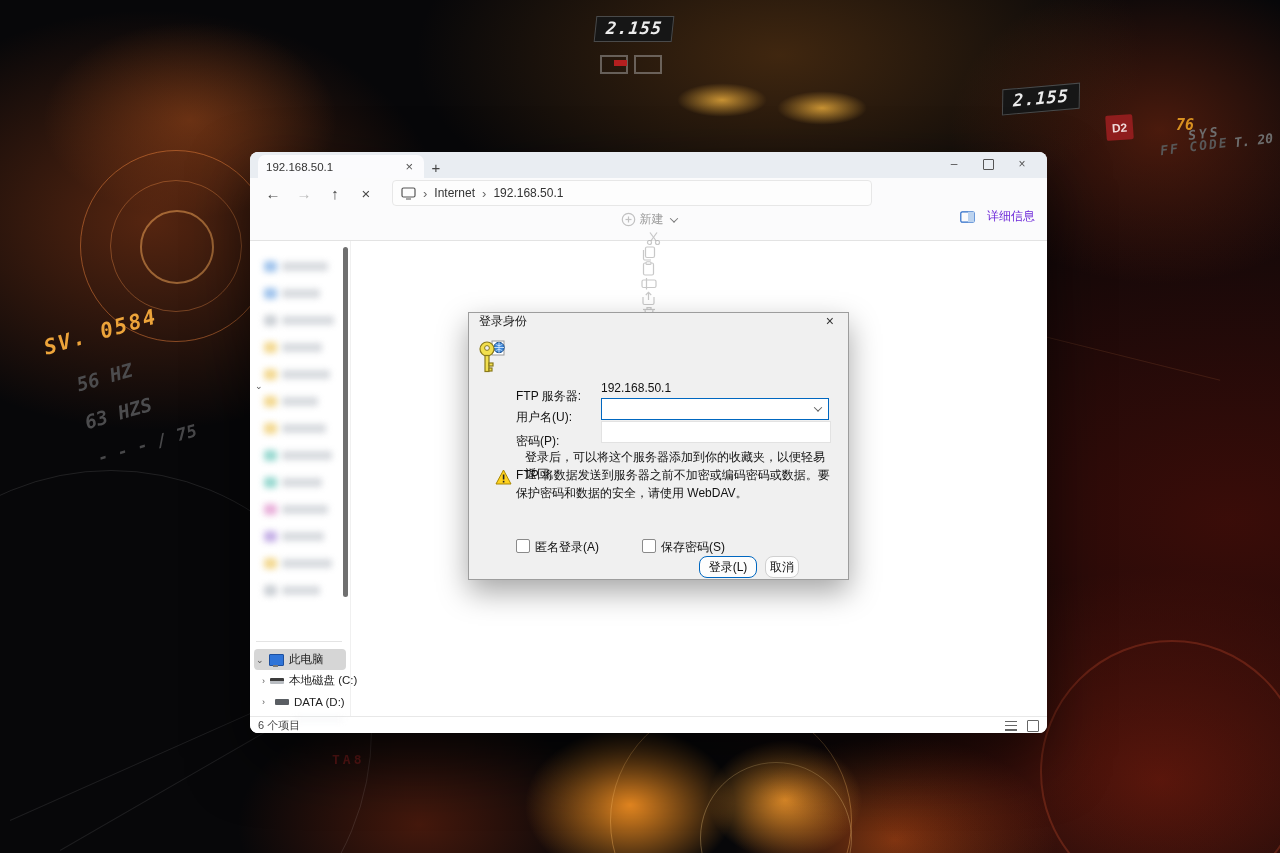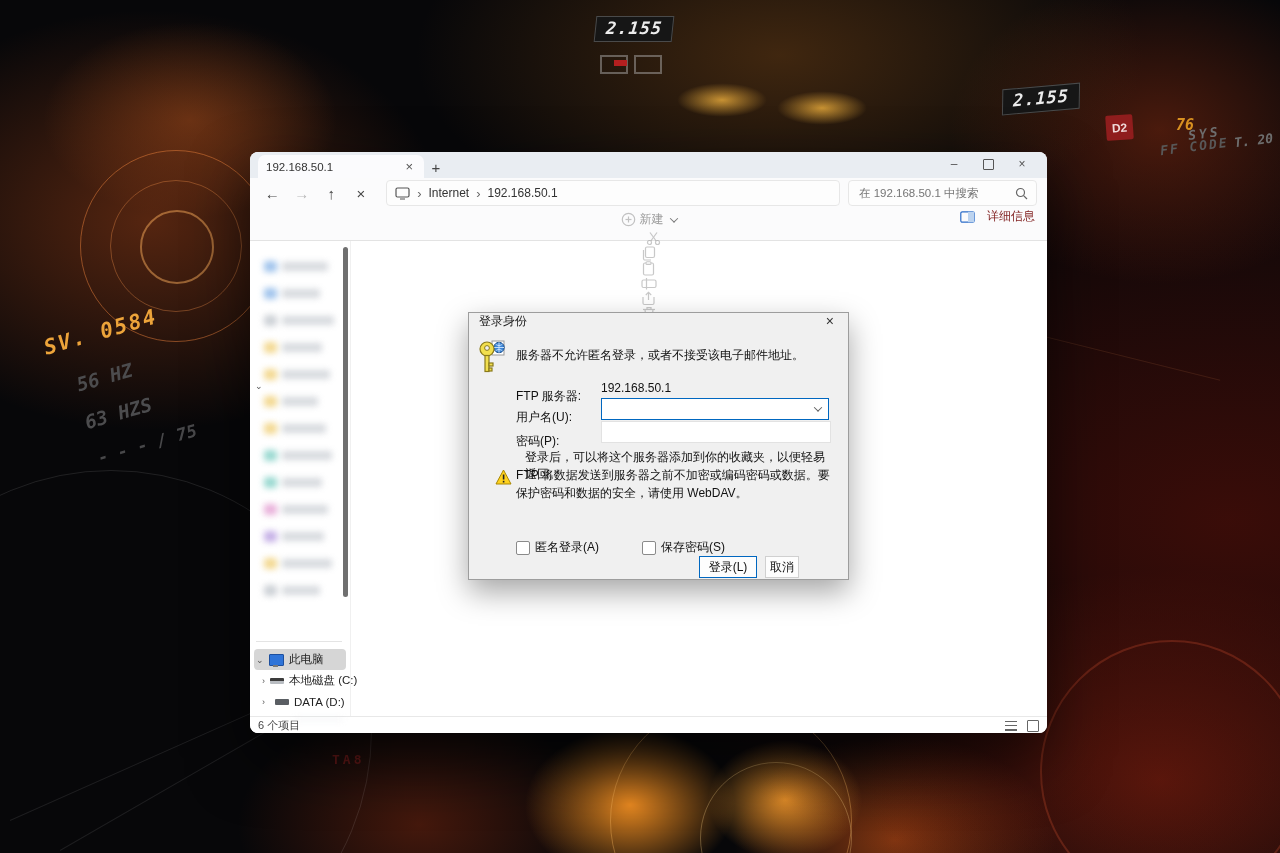--- a/index.html
+++ b/index.html
@@ -75,21 +75,21 @@
   #searchbox input::placeholder{color:#757575;opacity:1;}
 
   #toolbar{height:32px;background:#fbfbfc;border-bottom:1px solid #e3e3e3;display:flex;
     align-items:center;padding:0 10px;position:relative;flex-direction:column;}
   .tb-group{display:flex;align-items:center;gap:4px;padding:3px 7px;border-radius:4px;color:#3b3b3b;}
   .tb-group.disabled{color:#9c9c9c;}
   .tb-icon{width:28px;height:24px;display:flex;align-items:center;justify-content:center;opacity:.4;}
   .chev{width:5px;height:5px;border-right:1.4px solid #777;border-bottom:1.4px solid #777;
     transform:rotate(45deg) translate(-1px,-1px);display:inline-block;margin-left:3px;}
   #tb-more{font-size:15px;color:#444;padding:0 10px;letter-spacing:1px;}
-  #tb-details{position:absolute;right:12px;display:flex;align-items:center;gap:12px;color:#7f1d1d;}
+  #tb-details{position:absolute;right:12px;display:flex;align-items:center;gap:12px;color:#6d28d9;}
 
   #bodyarea{display:flex;height:475px;}
   #sidebar{width:101px;position:relative;border-right:1px solid #f0f0f0;padding-top:12px;
     box-sizing:border-box;}
   .chip{display:flex;align-items:center;gap:5px;height:27px;padding-left:14px;filter:blur(3px);opacity:.85;}
   .chip .ci{width:13px;height:11px;border-radius:2px;}
   .chip .ct{height:9px;border-radius:2px;background:#cfd3d8;}
   .c-blue .ci{background:#8fb9e9;} .c-yellow .ci{background:#f1d27e;}
   .c-teal .ci{background:#86d2c8;} .c-pink .ci{background:#e5a3d4;}
   .c-purple .ci{background:#bba2e2;} .c-gray .ci{background:#c4c9cf;}
@@ -132,25 +132,25 @@
   #user-combo{position:absolute;left:132px;top:85px;width:226px;height:20px;background:#fff;
     border:1px solid #0067c0;display:flex;align-items:center;}
   #user-combo input{flex:1;border:none;outline:none;height:16px;margin-left:3px;background:transparent;}
   #user-combo .chev{margin-right:7px;border-color:#5f5f5f;}
   #row-pass-l{top:113px;}
   #pass-input{position:absolute;left:132px;top:108px;width:224px;height:18px;background:#fff;
     border:1px solid #e2e2e2;outline:none;}
   #dlg-note{left:56px;top:136px;width:300px;}
   #dlg-warnicon{left:26px;top:156px;}
   #dlg-warn{left:47px;top:153px;width:318px;line-height:18px;}
-  .dlg-check{position:absolute;display:flex;align-items:center;gap:5px;top:226px;}
+  .dlg-check{position:absolute;display:flex;align-items:flex-start;gap:5px;top:226px;}
   #chk-anon{left:47px;} #chk-save{left:173px;}
   .cbox{width:12px;height:12px;background:#fff;border:1px solid #8a8a8a;border-radius:2px;}
   .dlg-btn{position:absolute;top:243px;height:22px;display:flex;align-items:center;
-    justify-content:center;background:#fdfdfd;border:1px solid #d0d0d0;border-radius:0;
+    justify-content:center;background:#fdfdfd;border:1px solid #d0d0d0;border-radius:8px;
     font-size:12px;color:#111;box-sizing:border-box;}
   #btn-login{left:230px;width:58px;border:1px solid #0067c0;}
   #btn-cancel{left:296px;width:34px;}
 </style>
 </head>
 <body>
 
 <div class="abs" id="wp">
   <div class="abs" id="wp-glow"></div>
   <div class="ring" id="ringL1"></div>
@@ -208,27 +208,20 @@
     <div id="addressbox">
       <svg width="15" height="13" viewBox="0 0 15 13">
         <rect x="1" y="1" width="13" height="9" rx="1.5" fill="none" stroke="#555" stroke-width="1.2"></rect>
         <line x1="5" y1="12" x2="10" y2="12" stroke="#555" stroke-width="1.2"></line>
       </svg>
       <span class="crumb-chev">›</span>
       <span>Internet</span>
       <span class="crumb-chev">›</span>
       <span>192.168.50.1</span>
     </div>
-    <div id="searchbox">
-      <input placeholder="在 192.168.50.1 中搜索" style="">
-      <svg width="13" height="13" viewBox="0 0 13 13">
-        <circle cx="5.5" cy="5.5" r="4" fill="none" stroke="#666" stroke-width="1.2"></circle>
-        <line x1="8.6" y1="8.6" x2="12" y2="12" stroke="#666" stroke-width="1.2"></line>
-      </svg>
-    </div>
   </div>
 
   <div id="toolbar">
     <div class="tb-group disabled">
       <svg width="15" height="15" viewBox="0 0 15 15" opacity=".5">
         <circle cx="7.5" cy="7.5" r="6.2" fill="none" stroke="#888" stroke-width="1.2"></circle>
         <line x1="7.5" y1="4.5" x2="7.5" y2="10.5" stroke="#888" stroke-width="1.2"></line>
         <line x1="4.5" y1="7.5" x2="10.5" y2="7.5" stroke="#888" stroke-width="1.2"></line>
       </svg>
       <span>新建</span>
@@ -419,21 +412,20 @@
     <rect x="14" y="2" width="12" height="14" fill="#fff" stroke="#999" stroke-width="1"></rect>
     <circle cx="21" cy="8.5" r="5.2" fill="#3d85d6" stroke="#1d4f8a" stroke-width="1"></circle>
     <path d="M16 8.5 h10 M21 3.3 v10.4 M17.5 5 c2 2 5 2 7 0 M17.5 12 c2 -2 5 -2 7 0" fill="none" stroke="#cfe6ff" stroke-width=".9"></path>
     <circle cx="9" cy="10" r="7" fill="#f2df4e" stroke="#8a7a1a" stroke-width="1.2"></circle>
     <circle cx="9" cy="9" r="2.4" fill="#f0f0f0" stroke="#8a7a1a" stroke-width="1"></circle>
     <rect x="7" y="16.5" width="4" height="16" fill="#f2df4e" stroke="#8a7a1a" stroke-width="1.2"></rect>
     <rect x="11" y="24" width="4" height="3" fill="#f2df4e" stroke="#8a7a1a" stroke-width="1.2"></rect>
     <rect x="11" y="29" width="3" height="3" fill="#f2df4e" stroke="#8a7a1a" stroke-width="1.2"></rect>
   </svg>
 
-  <div class="abs" id="dlg-msg">服务器不允许匿名登录，或者不接受该电子邮件地址。</div>
 
   <span class="abs dlg-lbl" id="row-server-l">FTP 服务器:</span>
   <span class="abs" id="row-server-v">192.168.50.1</span>
 
   <span class="abs dlg-lbl" id="row-user-l">用户名(U):</span>
   <div class="abs" id="user-combo">
     <input style="">
     <span class="chev"></span>
   </div>
 

